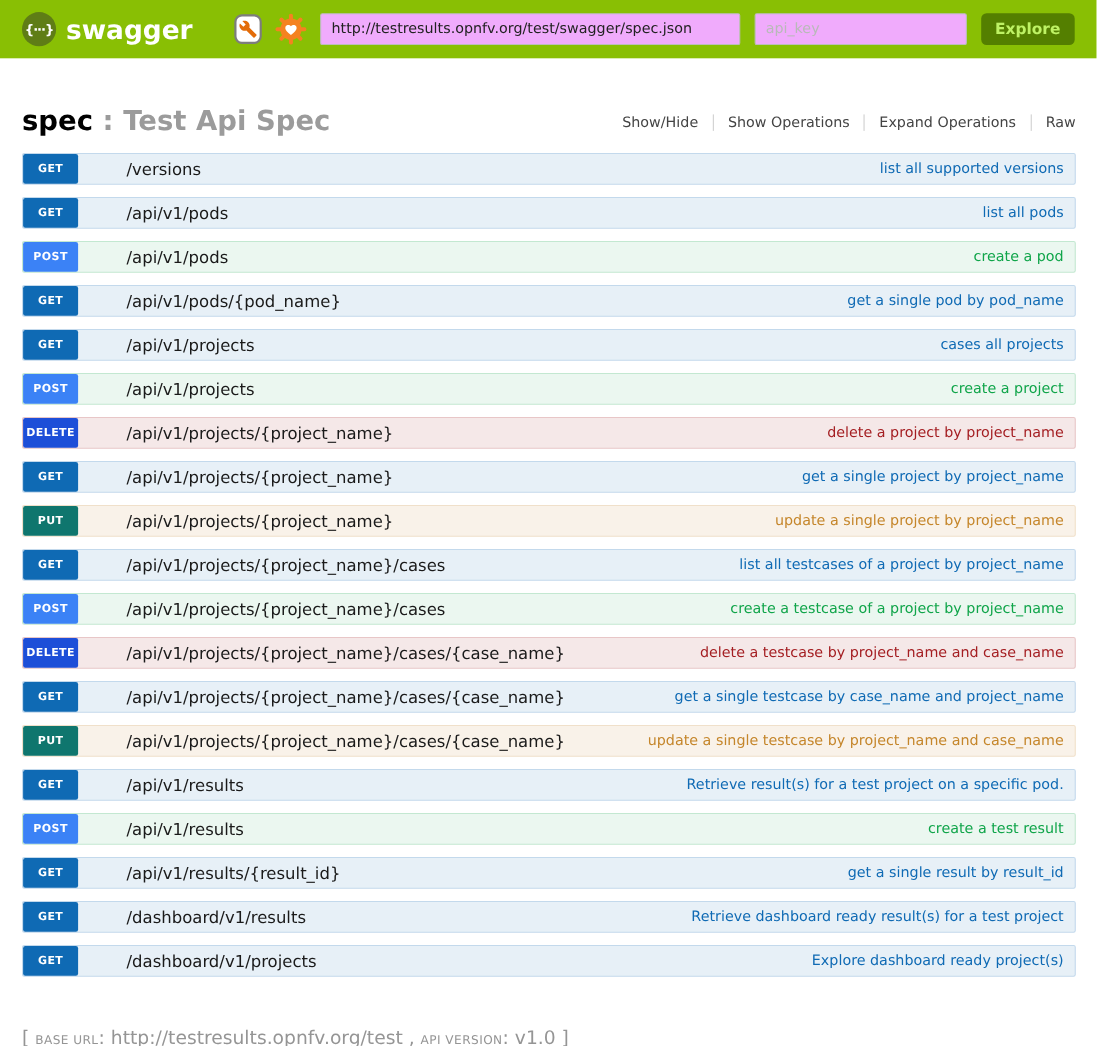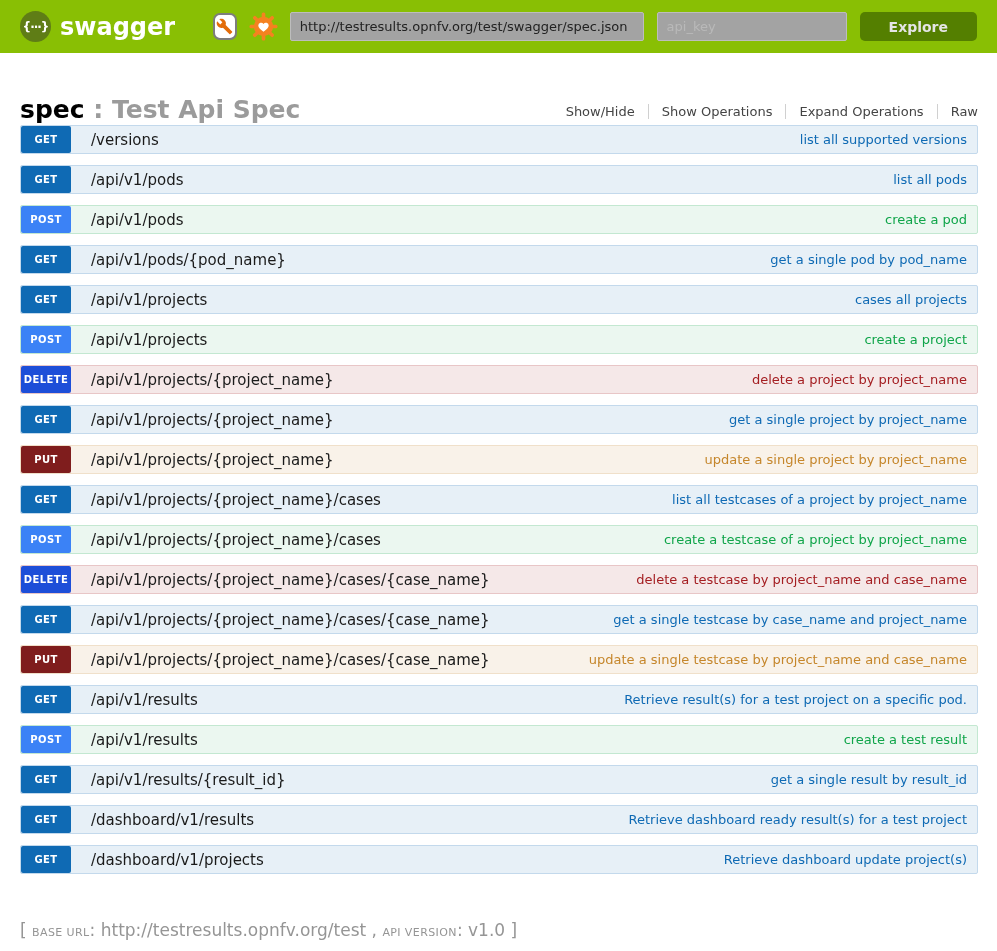--- a/index.html
+++ b/index.html
@@ -56,48 +56,48 @@
     cursor: pointer;
   }
   .input-base {
     height: 29px;
     border: 1px solid #bdbdbd;
     border-radius: 2px;
     padding: 0 9px;
     font-size: 13px;
     font-family: "DejaVu Sans", sans-serif;
     color: #222;
-    background: #a3a3a3;
+    background: #f0abfc;
   }
   .url-input { width: 412px; }
   .apikey-input { width: 207px; margin-left: 1px; }
   .apikey-input::placeholder { color: #b9b9b9; }
   .explore-btn {
     margin-left: 1px;
     height: 29px;
-    padding: 0 29px;
+    padding: 0 13px;
     background: #547f00;
     border: none;
     border-radius: 5px;
-    color: #e5e5e5;
+    color: #bef264;
     font-weight: bold;
     font-size: 14px;
     font-family: "DejaVu Sans", sans-serif;
     cursor: pointer;
   }
 
   
   main { margin: 0 20px; width: 958px; }
 
   .title-row {
     display: flex;
     justify-content: space-between;
     align-items: flex-end;
     margin-top: 44px;
-    margin-bottom: 3px;
+    margin-bottom: 17px;
   }
   .page-title {
     font-size: 25px;
     font-weight: bold;
     color: #9b9b9b;
     line-height: 1;
   }
   .page-title .resource { color: #000; }
 
   .toolbar {
@@ -118,20 +118,21 @@
 
   
   .ops { display: flex; flex-direction: column; gap: 11px; }
   .op {
     display: flex;
     align-items: center;
     height: 29px;
     border: 1px solid transparent;
     border-radius: 2px;
     cursor: pointer;
+    gap: 24px;
   }
   .badge {
     align-self: stretch;
     width: 50px;
     flex: 0 0 50px;
     display: flex; align-items: center; justify-content: center;
     color: #fff;
     font-size: 10px;
     font-weight: bold;
     letter-spacing: 0.4px;
@@ -151,21 +152,21 @@
 
   .op.get    { background: #e7f0f7; border-color: #c3d9ec; }
   .op.get    .badge { background: #0f6ab4; }
   .op.get    .summary { color: #0f6ab4; }
 
   .op.post   { background: #ebf7f0; border-color: #c3e8d1; }
   .op.post   .badge { background: #3b82f6; }
   .op.post   .summary { color: #10a54a; }
 
   .op.put    { background: #f9f2e9; border-color: #f0e0ca; }
-  .op.put    .badge { background: #7f1d1d; }
+  .op.put    .badge { background: #0f766e; }
   .op.put    .summary { color: #c5862b; }
 
   .op.delete { background: #f5e8e8; border-color: #e8c6c7; }
   .op.delete .badge { background: #1d4ed8; }
   .op.delete .summary { color: #a41e22; }
 
   
   .base-footer {
     margin: 46px 20px 14px 20px;
     color: #959595;
@@ -352,21 +353,21 @@
 
     <div class="op get">
       <span class="badge">GET</span>
       <span class="path">/dashboard/v1/results</span>
       <span class="summary">Retrieve dashboard ready result(s) for a test project</span>
     </div>
 
     <div class="op get">
       <span class="badge">GET</span>
       <span class="path">/dashboard/v1/projects</span>
-      <span class="summary">Retrieve dashboard update project(s)</span>
+      <span class="summary">Explore dashboard ready project(s)</span>
     </div>
   </div>
 
 </main>
 
 <footer class="base-footer">
   <span>[ </span><span class="sc">base url</span><span>: </span><span>http://testresults.opnfv.org/test</span><span> , </span><span class="sc">api version</span><span>: </span><span>v1.0</span><span> ]</span>
 </footer>
 
 </body></html>

